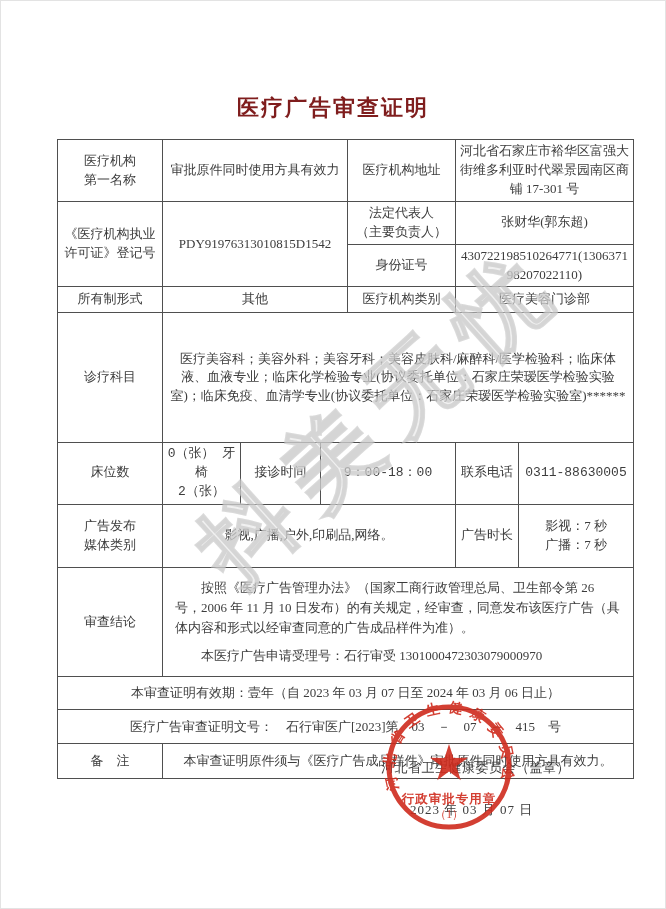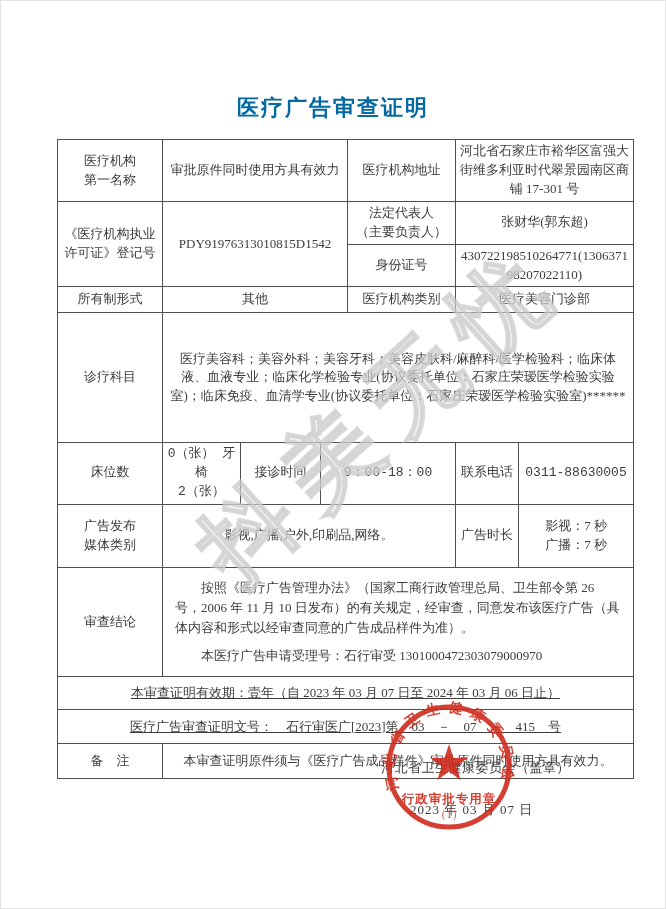--- a/index.html
+++ b/index.html
@@ -17,21 +17,21 @@
     box-sizing:border-box;
   }
   .title{
     position:absolute;
     top:92px;left:0;width:100%;
     margin:0;
     text-align:center;
     font-size:22px;
     font-weight:bold;
     letter-spacing:2px;
-    color:#0369a1;
+    color:#7f1d1d;
   }
   table.cert{
     position:absolute;
     left:56px;top:138px;
     width:576px;
     border-collapse:collapse;
     table-layout:fixed;
   }
   table.cert td{
     border:1px solid #4f4f4f;
@@ -49,21 +49,21 @@
   td.addr{line-height:1.55;padding:2px 6px;}
   td.break{word-break:break-all;line-height:1.5;}
   td.dept{padding:2px 10px;line-height:1.8;}
   td.conclusion{padding:4px 8px;vertical-align:middle;}
   td.conclusion p{
     margin:8px;
     text-align:left;
     text-indent:2em;
     line-height:1.55;
   }
-  td.fullrow{text-align:left;padding-left:7px;font-size:13.5px;text-decoration:underline;}
+  td.fullrow{text-align:left;padding-left:7px;font-size:13.5px;}
   
   tr.r1 td{height:62px;}
   tr.r2a td{height:37px;}
   tr.r2b td{height:40px;}
   tr.r3 td{height:26px;}
   tr.r4 td{height:130px;}
   tr.r5 td{height:44px;font-family:Liberation Mono, monospace;}
   tr.r6 td{height:63px;}
   tr.r7 td{height:93px;}
   tr.r8 td{height:33px;}

